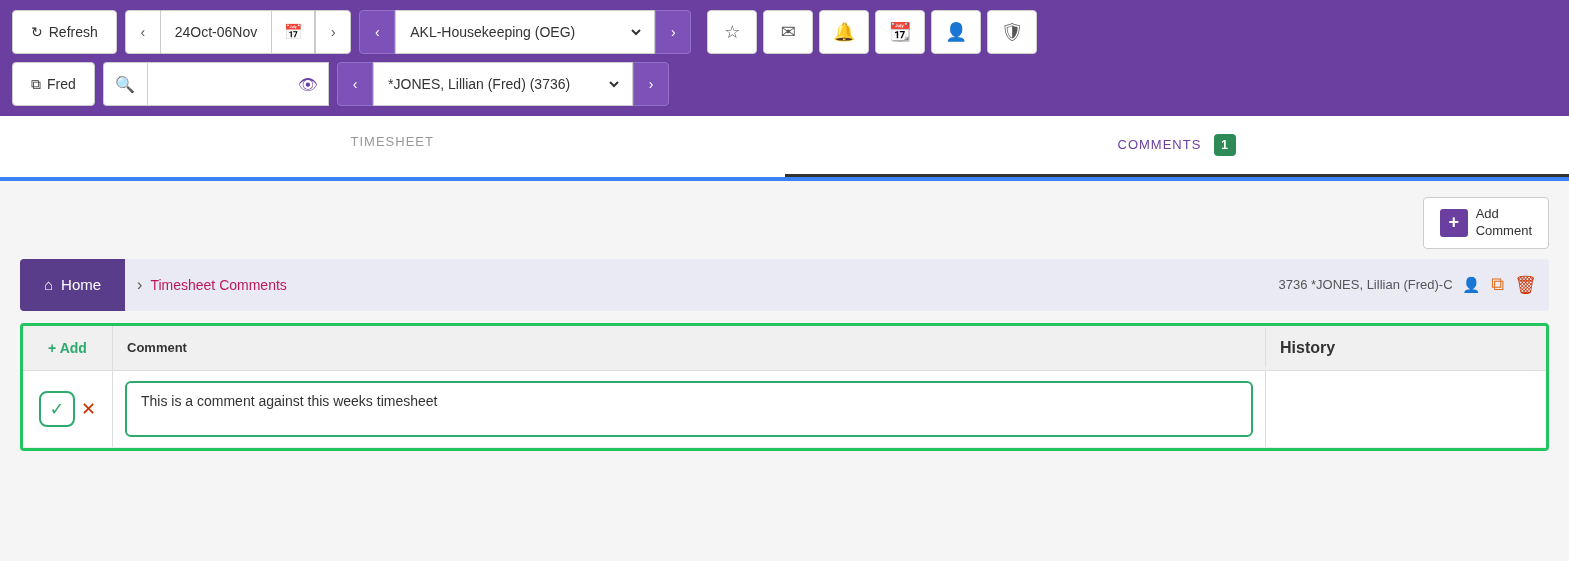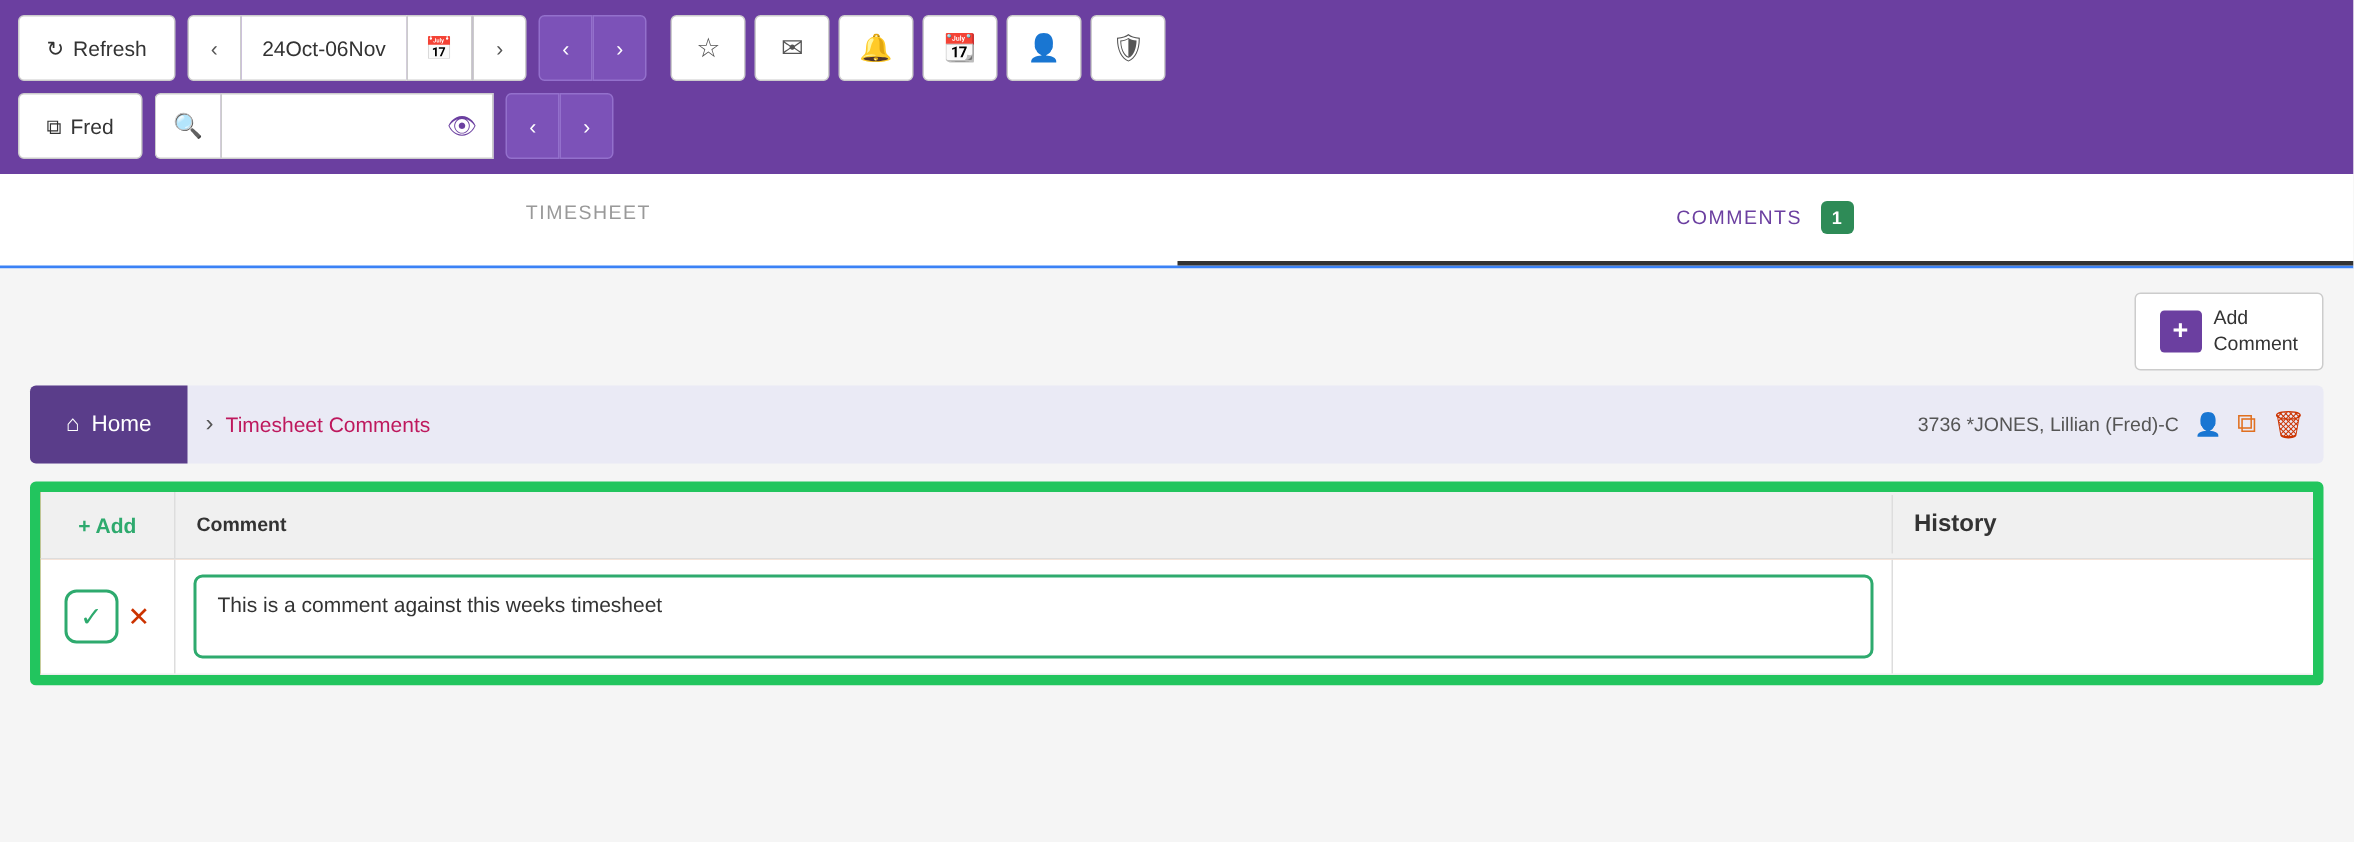--- a/index.html
+++ b/index.html
@@ -157,21 +157,21 @@
       align-items: center;
       justify-content: center;
       color: #555;
       font-size: 18px;
     }
 
     
     .tabs-bar {
       background: #fff;
       display: flex;
-      border-bottom: 2px solid #3b82f6;
+      border-bottom: 4px solid #3b82f6;
     }
     .tab {
       flex: 1;
       text-align: center;
       padding: 18px 0;
       font-size: 13px;
       letter-spacing: 1px;
       color: #999;
       cursor: pointer;
       border-bottom: 3px solid transparent;
@@ -282,21 +282,21 @@
       font-size: 15px;
       cursor: pointer;
     }
     .bc-copy-icon { color: #e07020; font-size: 18px; cursor: pointer; }
     .bc-del-icon { color: #cc3300; font-size: 18px; cursor: pointer; }
 
     
     .table-wrapper {
       margin: 0 20px;
       background: #f97316;
-      border: 7px solid #22c55e;
+      border: 3px solid #22c55e;
       border-radius: 4px;
     }
     .table-header-row {
       display: flex;
       background: #f0f0f0;
       border-bottom: 1px solid #ddd;
       align-items: center;
       min-height: 44px;
     }
     .th-add {
@@ -436,20 +436,23 @@
         <button class="nav-btn" style="border-radius:4px 0 0 4px;">‹</button>
         <div class="date-display">
           <span>24Oct-06Nov</span>
         </div>
         <button class="cal-btn">📅</button>
         <button class="nav-btn" style="border-radius:0 4px 4px 0;">›</button>
       </div>
 
       <div class="dropdown-group">
         <button class="dropdown-nav-btn" style="border-radius:4px 0 0 4px;">‹</button>
+        <div class="dropdown-select">
+          <select><option>AKL-Housekeeping (OEG)</option></select>
+        </div>
         <button class="dropdown-nav-btn" style="border-radius:0 4px 4px 0;">›</button>
       </div>
 
       <div class="toolbar-icons">
         <button class="toolbar-icon-btn">
           <span>☆</span>
         </button>
         <button class="toolbar-icon-btn">
           <span>✉</span>
         </button>
@@ -479,20 +482,23 @@
           <span>🔍</span>
         </button>
         <div class="search-input-wrapper">
           <input type="text" style="width: 140px;">
           <span class="eye-icon">👁</span>
         </div>
       </div>
 
       <div class="dropdown-group">
         <button class="dropdown-nav-btn" style="border-radius:4px 0 0 4px;">‹</button>
+        <div class="dropdown-select">
+          <select><option>*JONES, Lillian (Fred) (3736)</option></select>
+        </div>
         <button class="dropdown-nav-btn" style="border-radius:0 4px 4px 0;">›</button>
       </div>
     </div>
   </div>
 </div>
 
 <div class="tabs-bar">
   <div class="tab">
     <span>TIMESHEET</span>
   </div>

